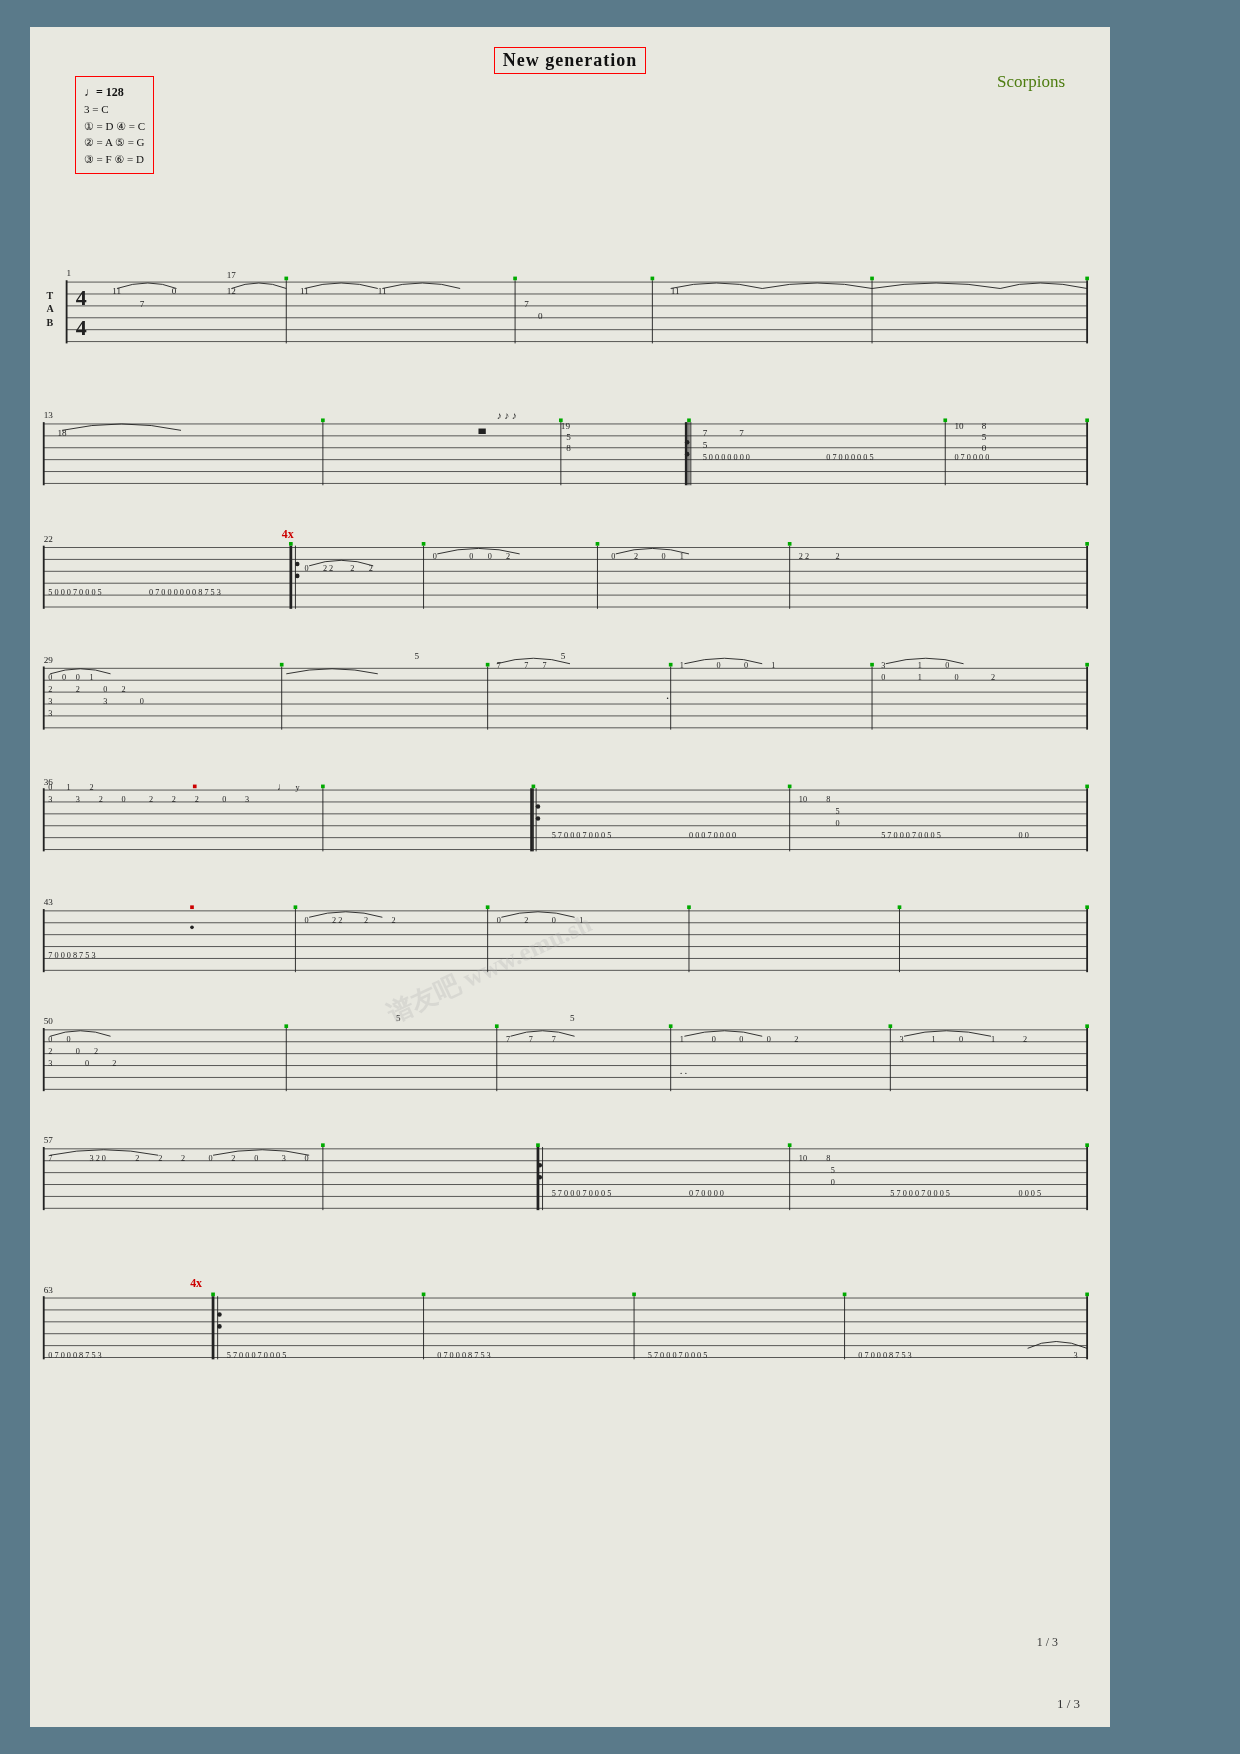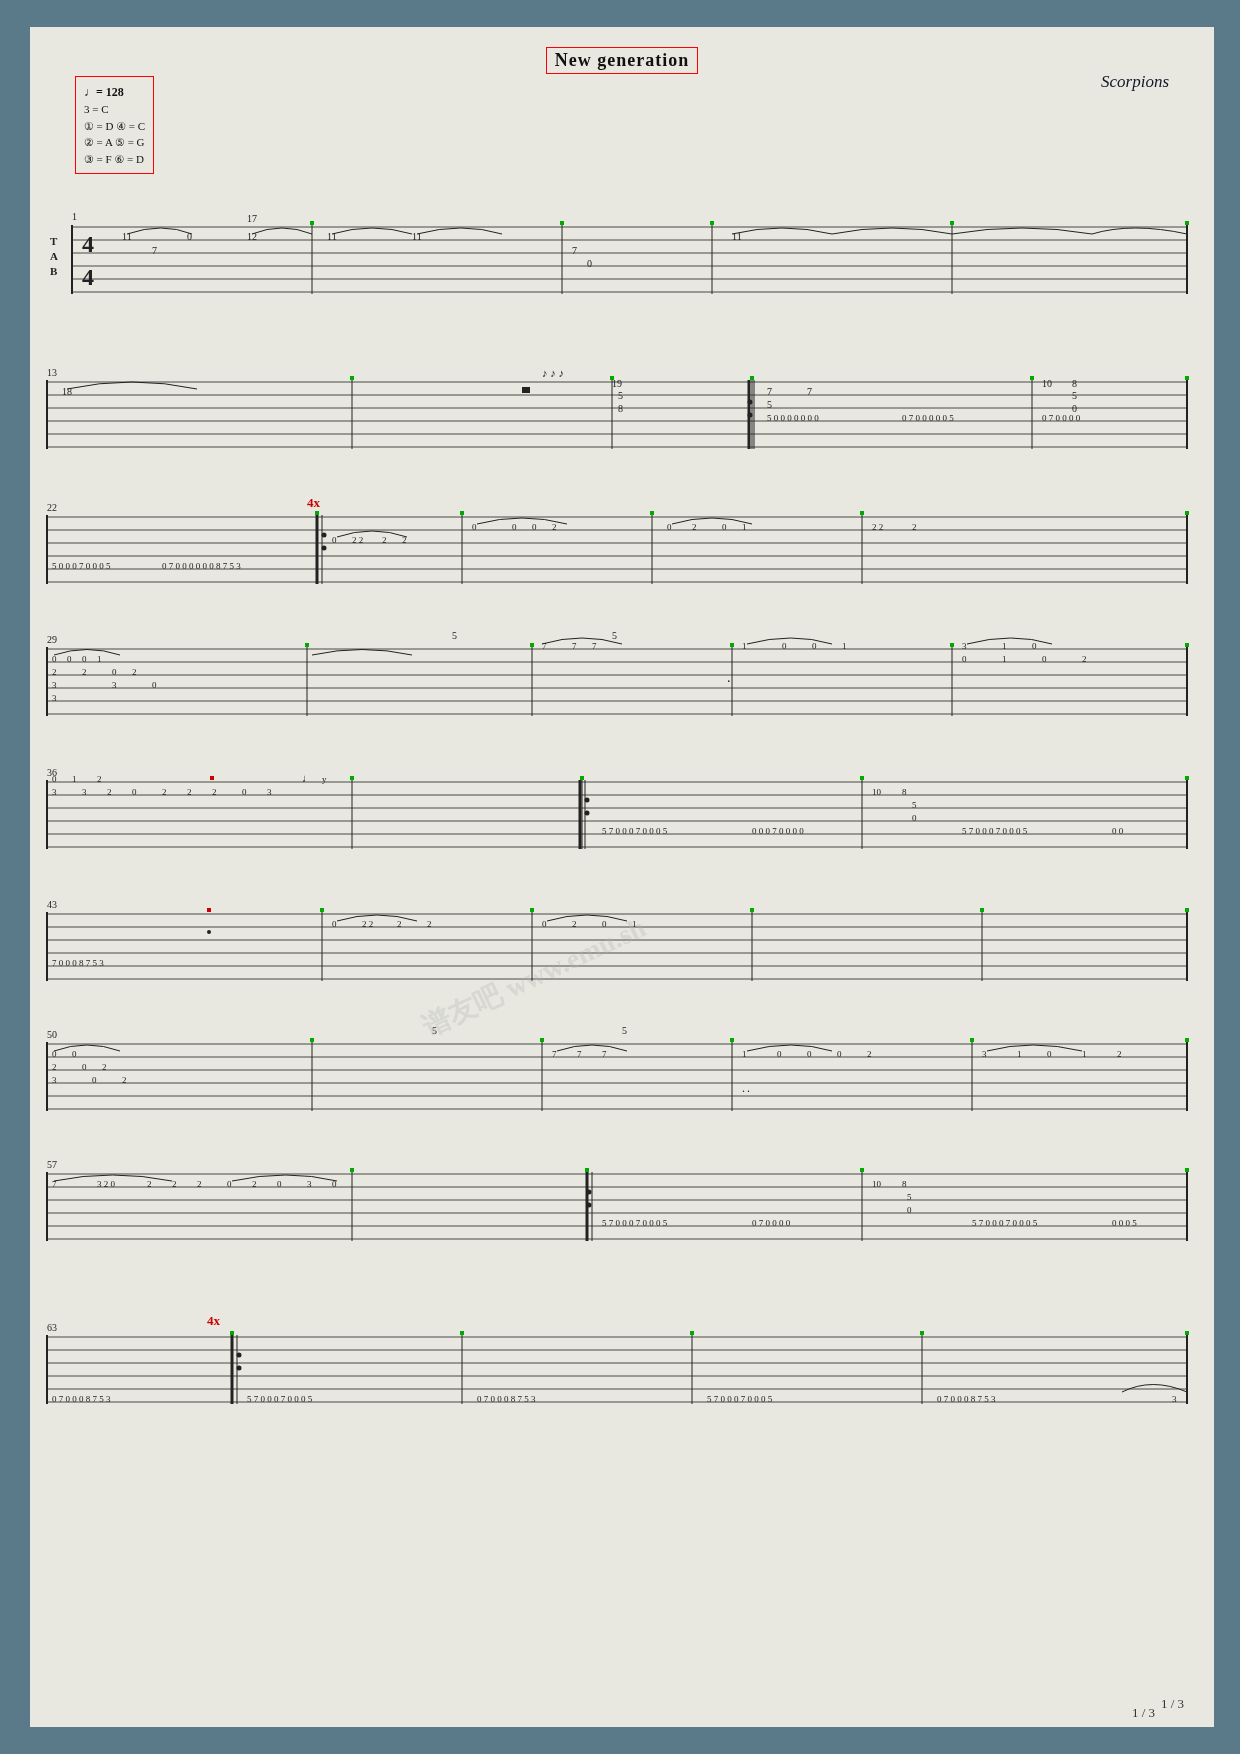--- a/index.html
+++ b/index.html
@@ -5,21 +5,21 @@
     * { margin: 0; padding: 0; box-sizing: border-box; }
     body {
       width: 1240px;
       height: 1754px;
       background-color: #5a7a8a;
       position: relative;
       overflow: hidden;
       font-family: 'Times New Roman', serif;
     }
     .page {
-      width: 1184px;
+      width: 1080px;
       height: 1700px;
       background-color: #e8e8e0;
       position: absolute;
       top: 27px;
       left: 30px;
       padding: 20px 30px;
     }
     .title-area {
       text-align: center;
       margin-bottom: 5px;
@@ -31,22 +31,21 @@
       font-size: 18px;
       font-weight: bold;
       color: #111;
       letter-spacing: 1px;
     }
     .artist-name {
       position: absolute;
       top: 45px;
       right: 45px;
       font-size: 17px;
-      color: #0f172a;
-      font-style: italic;
+      color: #4d7c0f;
     }
     .info-box {
       position: absolute;
       top: 49px;
       left: 45px;
       border: 1.5px solid red;
       padding: 6px 8px;
       font-size: 11px;
       line-height: 1.5;
       color: #111;

